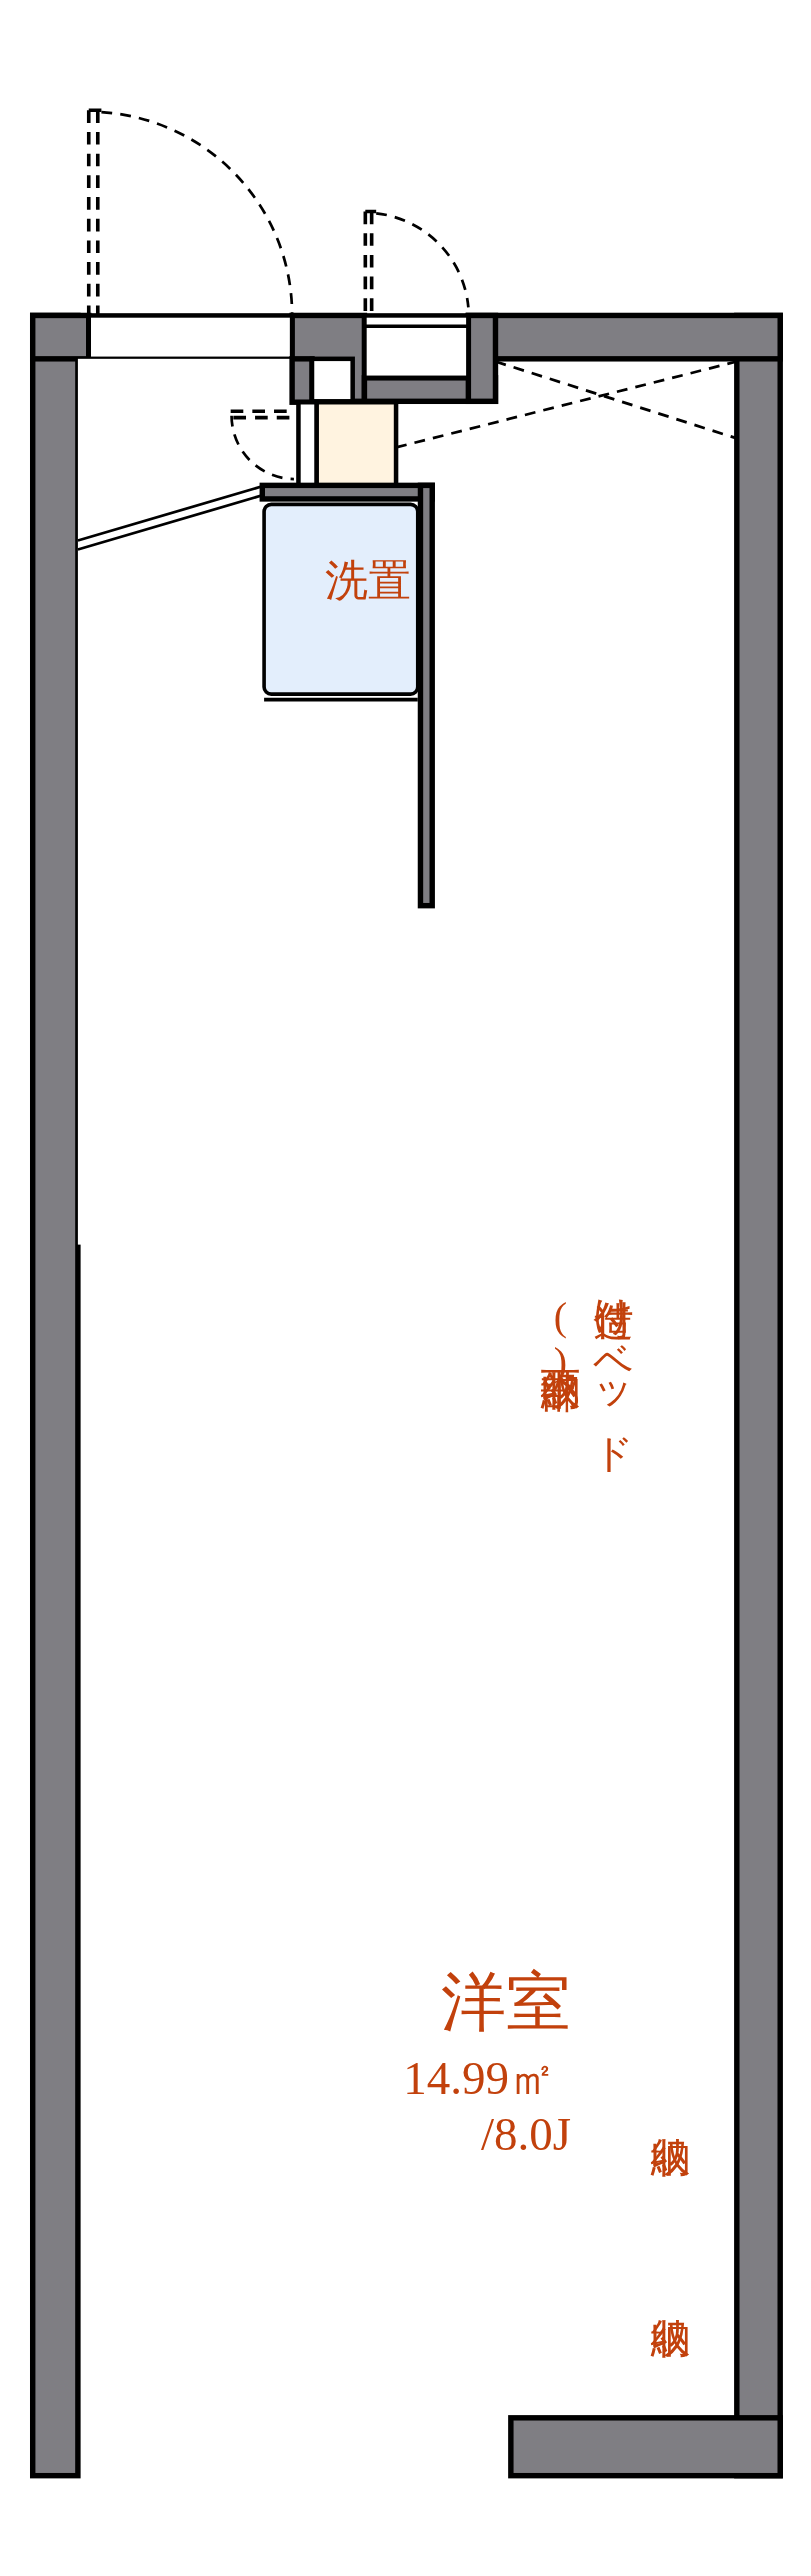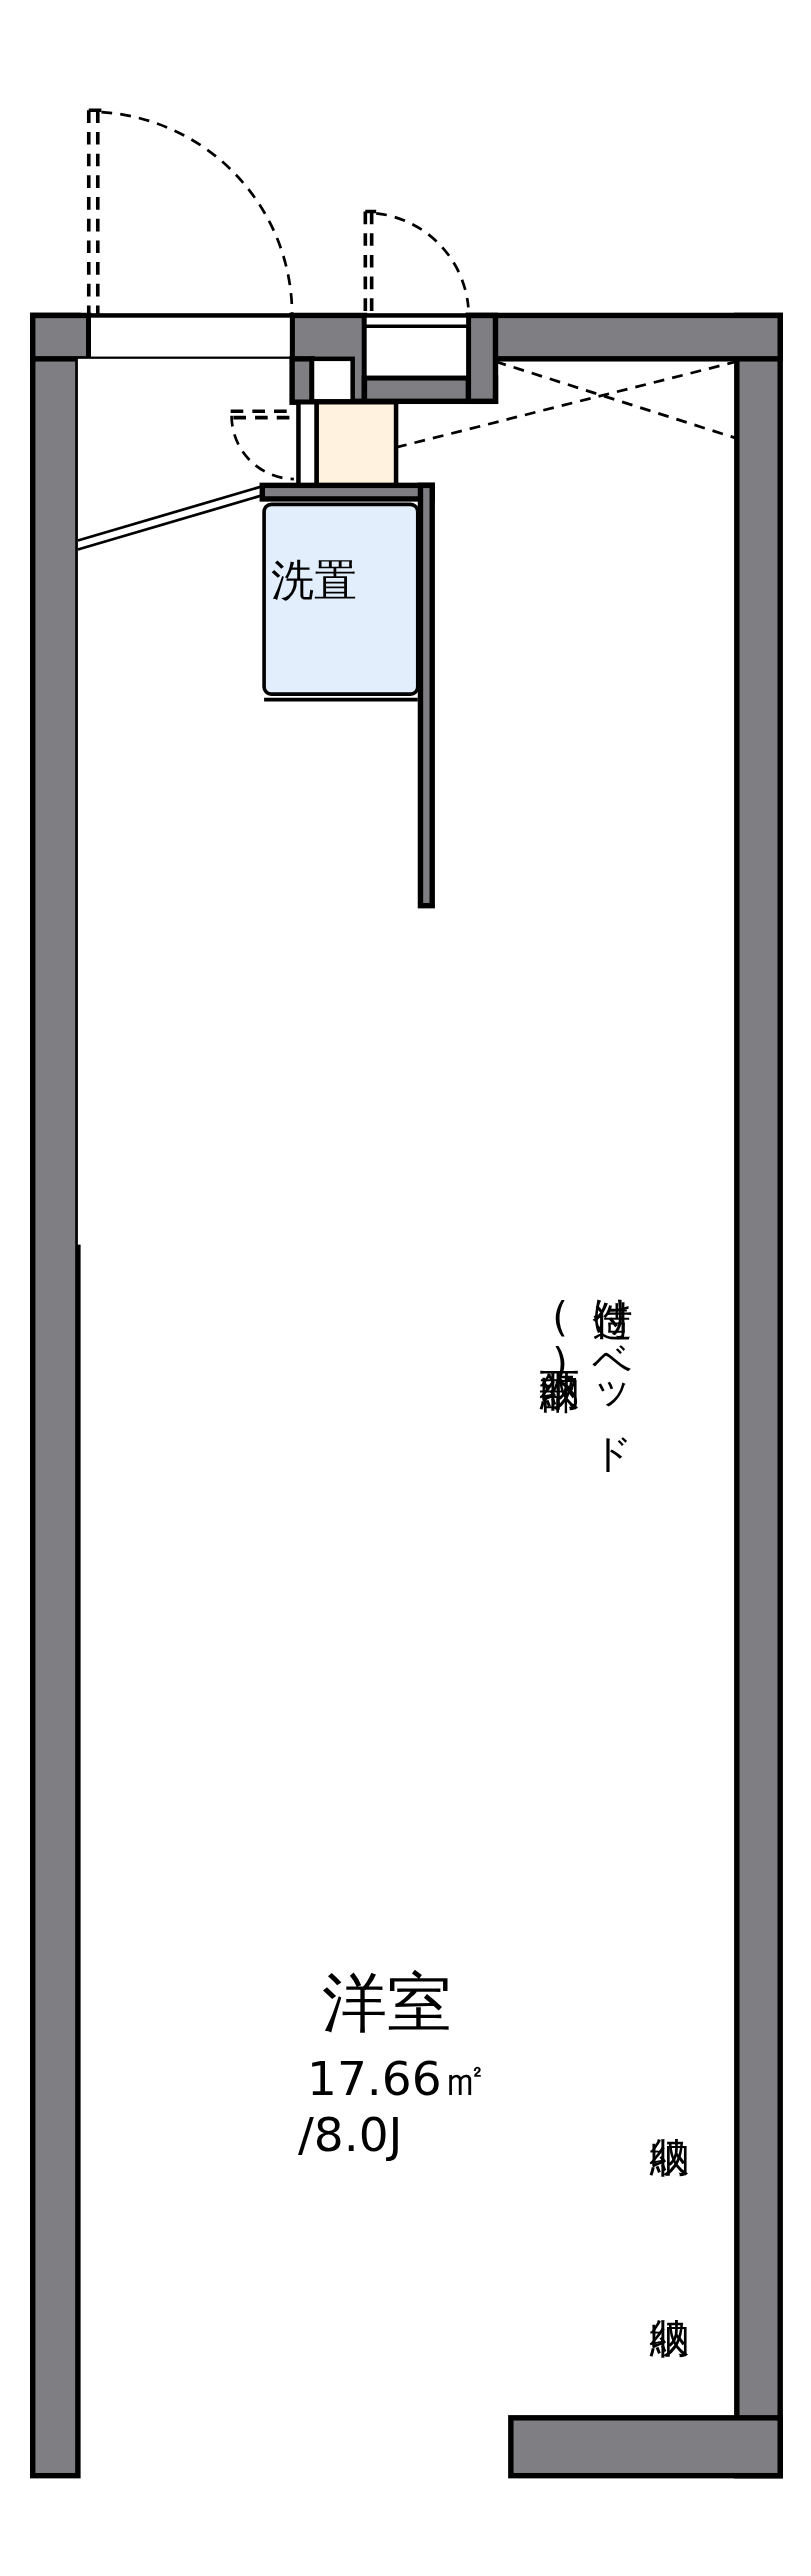--- a/index.html
+++ b/index.html
@@ -7,21 +7,21 @@
   #plan { position: absolute; left: 0; top: 0; width: 812px; height: 2576px; }
   .wall { fill: #7f7e83; stroke: #000; stroke-width: 6; stroke-linejoin: miter; }
   .fixture { fill: #e3eefc; stroke: #000; stroke-width: 4; }
   .fixture-thin { fill: #e3eefc; stroke: #000; stroke-width: 3; }
   .cream { fill: #fff3e0; stroke: #000; stroke-width: 5; }
   .line { fill: none; stroke: #000; stroke-width: 4; }
   .line-thin { fill: none; stroke: #000; stroke-width: 3; }
   .dash { fill: none; stroke: #000; stroke-width: 4; stroke-dasharray: 14 10; }
   .dash-thin { fill: none; stroke: #000; stroke-width: 3; stroke-dasharray: 12 9; }
   .white { fill: #fff; stroke: #000; stroke-width: 5; }
-  .label { position: absolute; color: #000000; text-align: left; white-space: nowrap; line-height: 1; }
+  .label { position: absolute; color: #c2410c; text-align: right; white-space: nowrap; line-height: 1; font-family: Liberation Serif, serif; }
   .label-room-name { font-size: 65px; }
   .label-area { font-size: 47px; }
   .label-small { font-size: 42px; }
   .vertical { writing-mode: vertical-rl; text-orientation: upright; font-size: 40px; line-height: 1.05; }
 </style>
 </head>
 <body>
 
 
 
@@ -179,21 +179,21 @@
   </line></line></line></rect></rect></g>
 
 
 
 <div class="label label-small" style="left:271px; top:559px; width:140px; font-size:43px;">洗置</div>
 
 <div class="label vertical" style="left:592px; top:1270px;">造付けベッド</div>
 <div class="label vertical" style="left:539px; top:1294px;">(下部収納)</div>
 
 <div class="label label-room-name" style="left:322px; top:1970px; width:249px;">洋室</div>
-<div class="label label-area" style="left:307px; top:2055px; width:249px;">17.66㎡</div>
-<div class="label label-area" style="left:298px; top:2111px; width:249px;">/8.0J</div>
+<div class="label label-area" style="left:307px; top:2055px; width:249px;">14.99㎡</div>
+<div class="label label-area" style="left:322px; top:2111px; width:249px;">/8.0J</div>
 
 <div class="label vertical" style="left:649px; top:2106px;">収納</div>
 <div class="label vertical" style="left:649px; top:2287px;">収納</div>
 
 
 
 
 
 </body></html>

